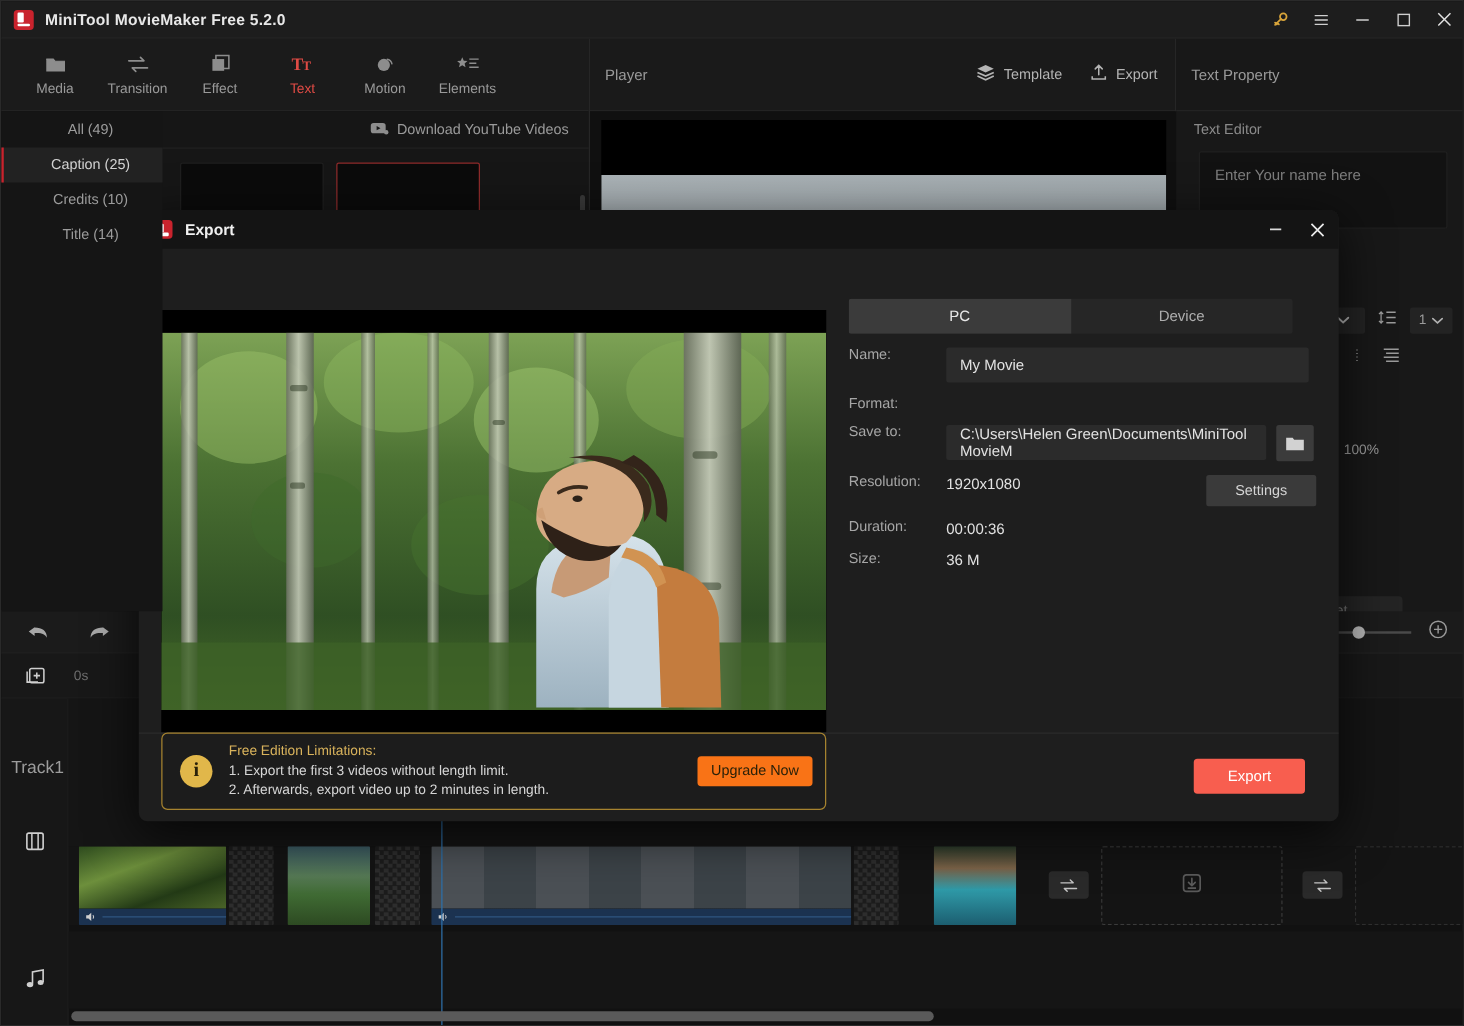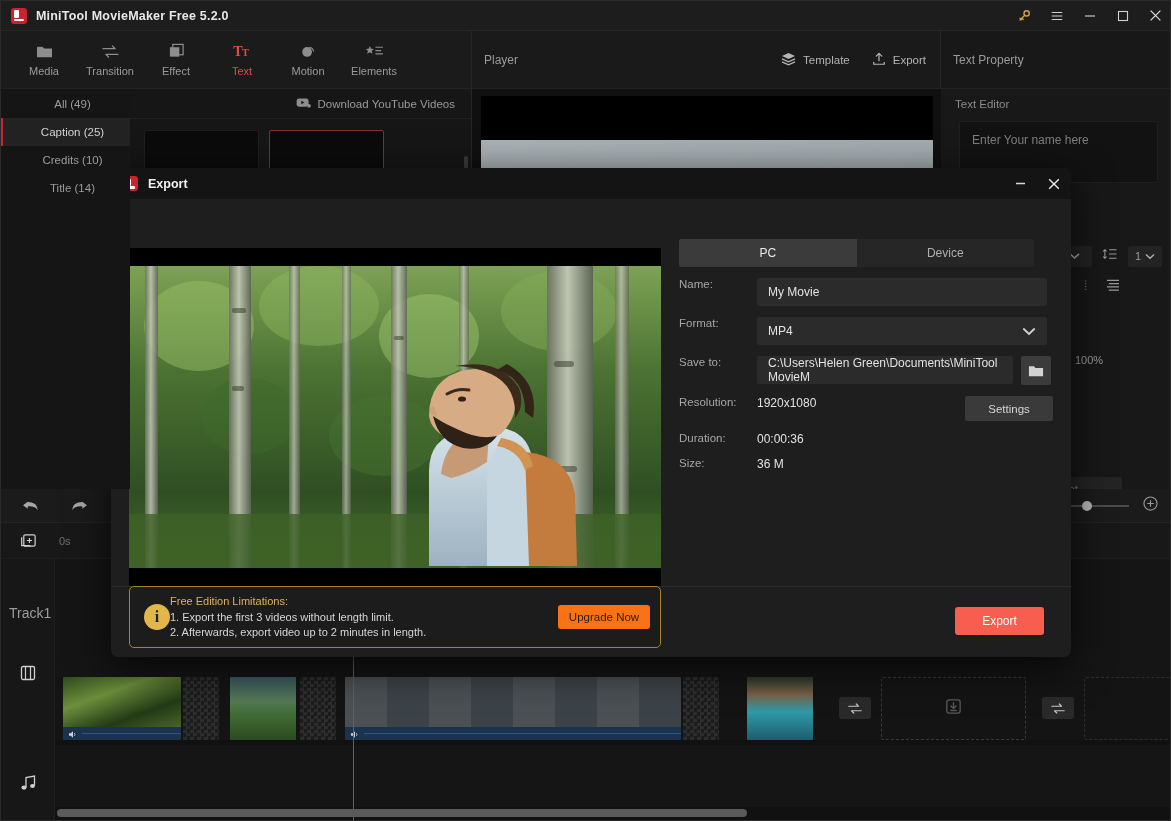--- a/index.html
+++ b/index.html
@@ -346,21 +346,21 @@
     border: 1px solid #a6832f; border-radius: 5px;
     display: flex; align-items: center; padding: 0 10px 0 14px;
     background: #1c1c1c;
   }
   .notice-ico {
     width: 26px; height: 26px; border-radius: 50%; background: #e1b74a; flex: none;
     display: flex; align-items: center; justify-content: center;
     font-weight: bold; color: #2a2109; font-size: 16px;
     font-family: "Liberation Serif", serif;
   }
-  .notice-txt { }
+  .notice-txt { margin-left: 13px; }
   .notice-title { font-size: 11px; color: #d9b35c; margin-bottom: 3px; }
   .notice-li { font-size: 11px; color: #d6d6d6; line-height: 15px; }
   .btn-upgrade {
     margin-left: auto; width: 92px; height: 24px; background: #f97316;
     border-radius: 3px; display: flex; align-items: center; justify-content: center;
     font-size: 11.5px; color: #2a2109; flex: none;
   }
   .btn-export {
     position: absolute; right: 27px; bottom: 22px; width: 89px; height: 28px;
     background: #f85e4f; border-radius: 3px;
@@ -816,28 +816,20 @@
           <div class="seg-item">Device</div>
         </div>
 
         <div class="frow">
           <div class="flabel">Name:</div>
           <div class="finput">My Movie</div>
         </div>
 
         <div class="frow">
           <div class="flabel">Format:</div>
-          <div class="finput">
-            <span>MP4</span>
-            <span class="fsel-caret">
-              <svg width="14" height="9" viewBox="0 0 14 9">
-                  <path d="M1.8 2 L7 7 L12.2 2" stroke="#d2d2d2" stroke-width="1.8" fill="none" stroke-linecap="round"></path>
-                </svg>
-            </span>
-          </div>
         </div>
 
         <div class="frow">
           <div class="flabel">Save to:</div>
           <div class="finput withbtn">C:\Users\Helen Green\Documents\MiniTool MovieM</div>
           <div class="fbtn-folder">
             <svg width="16" height="14" viewBox="0 0 17 14">
                 <path d="M1 2h5.5l1.3 1.7H16V12.5H1z" fill="#d2d2d2"></path>
               </svg>
           </div>

